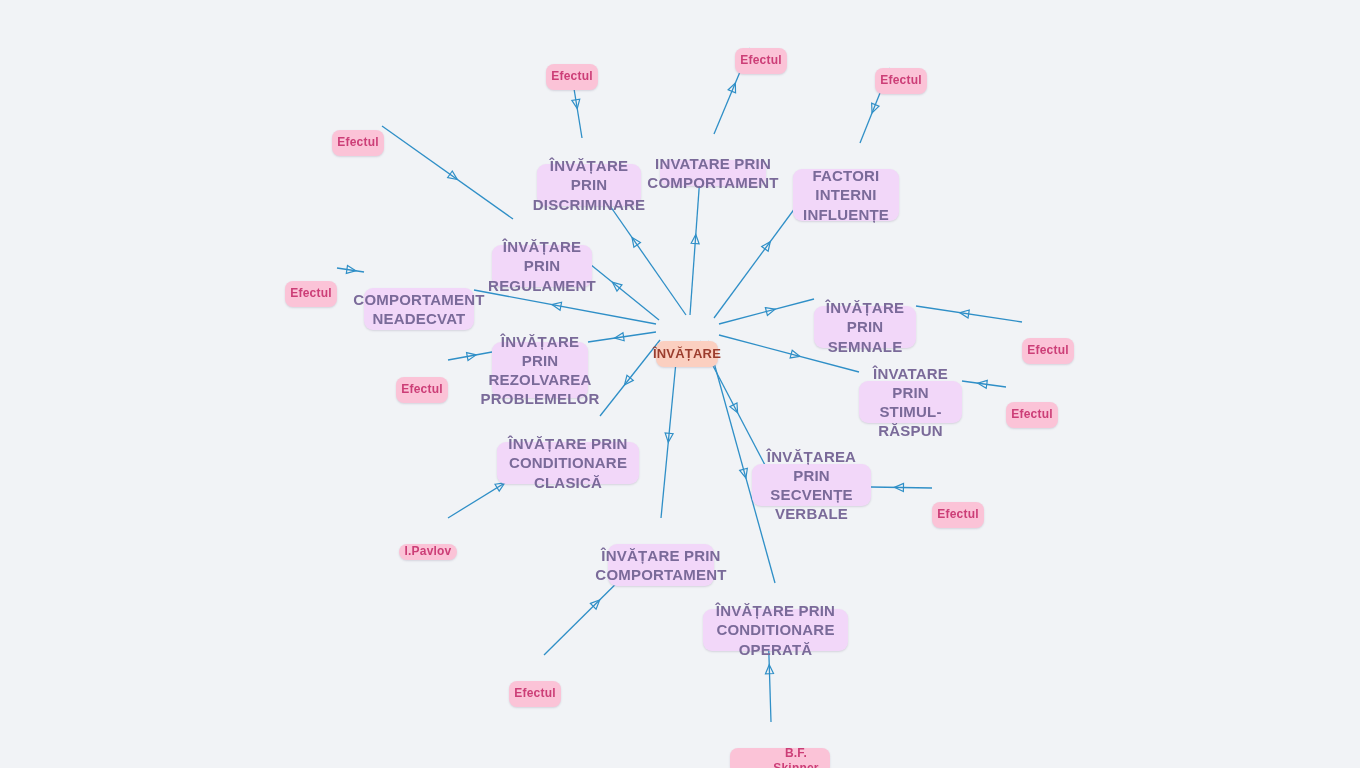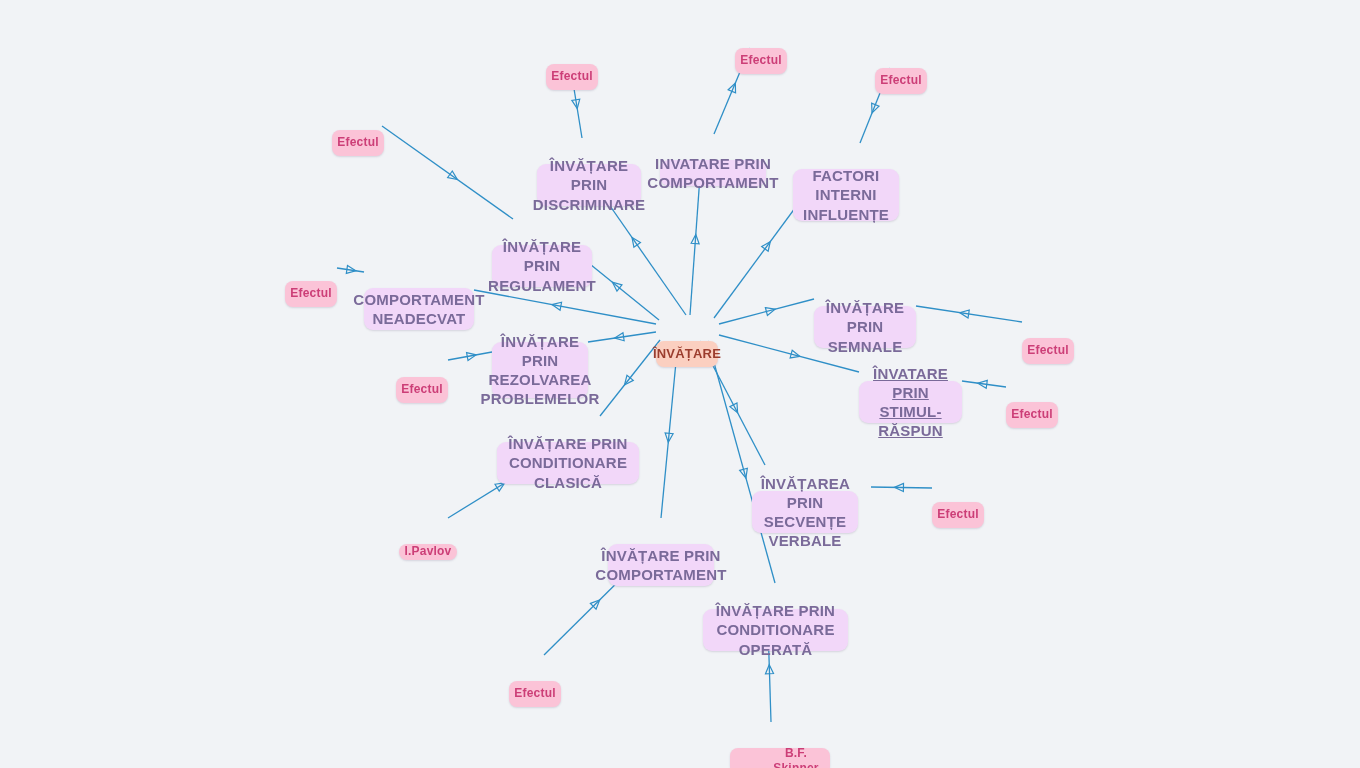--- a/index.html
+++ b/index.html
@@ -174,25 +174,25 @@
 INFLUENȚE</div>
       <div class="node branch" style="left: 492px; top: 219px; width: 100px; height: 42px;">ÎNVĂȚARE PRIN
 REGULAMENT</div>
       <div class="node branch" style="left: 364px; top: 262px; width: 110px; height: 42px;">COMPORTAMENT
 NEADECVAT</div>
       <div class="node branch" style="left: 814px; top: 280px; width: 102px; height: 42px;">ÎNVĂȚARE PRIN
 SEMNALE</div>
       <div class="node branch" style="left: 492px; top: 316px; width: 96px; height: 56px;">ÎNVĂȚARE PRIN
 REZOLVAREA
 PROBLEMELOR</div>
-      <div class="node branch" style="left: 859px; top: 355px; width: 103px; height: 42px; text-decoration: underline;">ÎNVATARE PRIN
+      <div class="node branch" style="left: 859px; top: 355px; width: 103px; height: 42px;">ÎNVATARE PRIN
 STIMUL-RĂSPUN</div>
       <div class="node branch" style="left: 497px; top: 416px; width: 142px; height: 42px;">ÎNVĂȚARE PRIN
 CONDITIONARE CLASICĂ</div>
-      <div class="node branch" style="left: 752px; top: 465px; width: 106px; height: 42px;">ÎNVĂȚAREA PRIN
+      <div class="node branch" style="left: 752px; top: 438px; width: 119px; height: 42px;">ÎNVĂȚAREA PRIN
 SECVENȚE VERBALE</div>
       <div class="node branch" style="left: 608px; top: 518px; width: 106px; height: 42px;">ÎNVĂȚARE PRIN
 COMPORTAMENT</div>
       <div class="node branch" style="left: 703px; top: 583px; width: 145px; height: 42px;">ÎNVĂȚARE PRIN
 CONDITIONARE OPERATĂ</div>
       <div class="node leaf" style="left: 546px; top: 38px; width: 52px; height: 26px;">Efectul</div>
       <div class="node leaf" style="left: 735px; top: 22px; width: 52px; height: 26px;">Efectul</div>
       <div class="node leaf" style="left: 875px; top: 42px; width: 52px; height: 26px;">Efectul</div>
       <div class="node leaf" style="left: 332px; top: 104px; width: 52px; height: 26px;">Efectul</div>
       <div class="node leaf" style="left: 285px; top: 255px; width: 52px; height: 26px;">Efectul</div>

